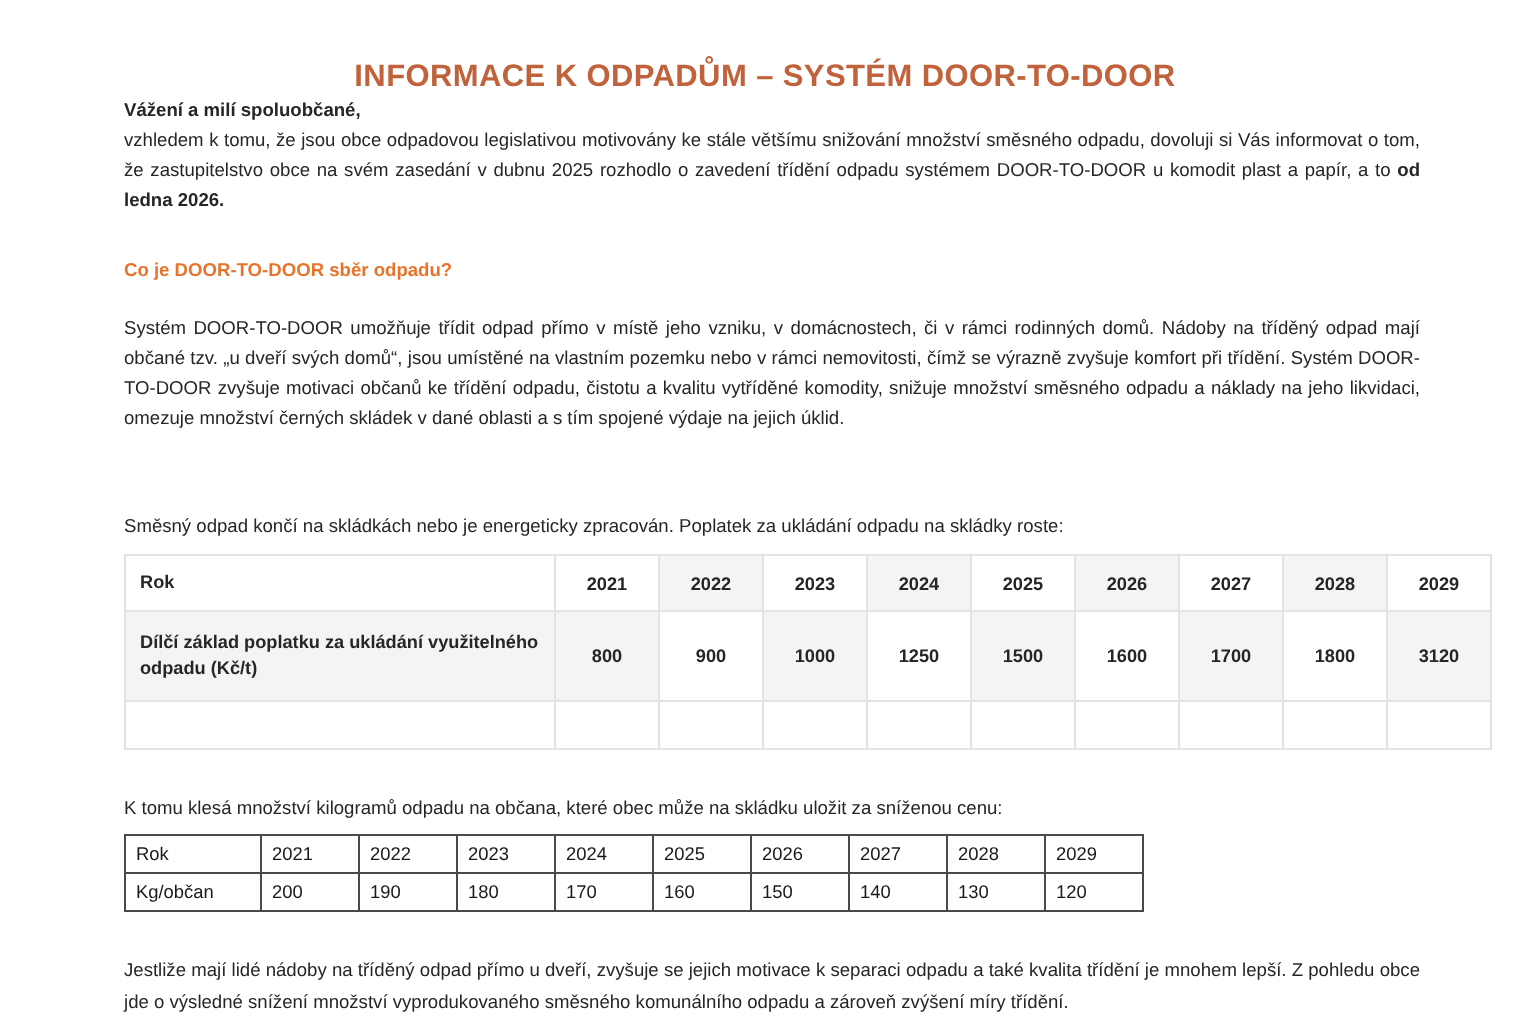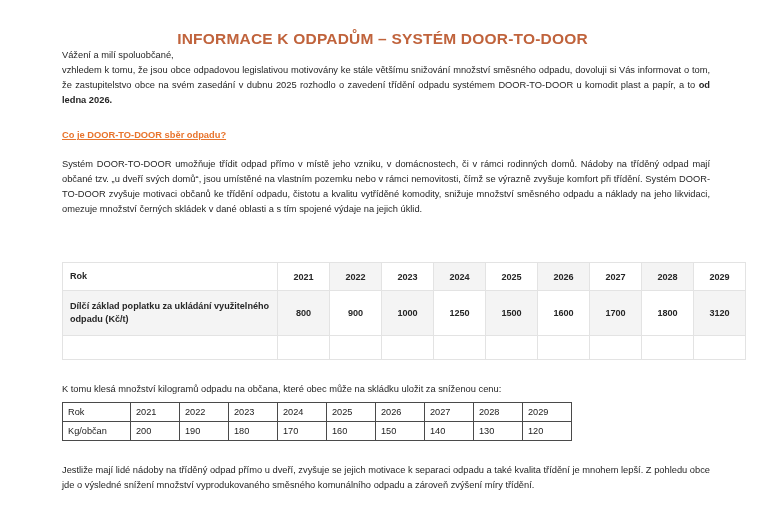--- a/index.html
+++ b/index.html
@@ -38,33 +38,32 @@
     font-size: 9.3px;
     line-height: 1.62;
     text-align: justify;
     margin: 0;
     color: #262626;
   }
   .intro {
     margin-top: 27px;
   }
   .intro .salutation {
-    font-weight: normal;
+    font-weight: bold;
     display: block;
   }
   .strong {
     font-weight: bold;
   }
   h2.section-heading {
     font-size: 9.3px;
     font-weight: bold;
     color: #E8742C;
     margin: 0;
     padding: 0;
-    text-decoration: underline;
   }
   .gap-md { height: 17px; }
   .gap-lg { height: 22px; }
 
   
   .table-fee {
     border-collapse: collapse;
     width: 498px;
     font-size: 9.1px;
     table-layout: fixed;
@@ -133,20 +132,21 @@
 
     <div class="gap-md"></div>
 
     <p class="body-text">Systém DOOR-TO-DOOR umožňuje třídit odpad přímo v místě jeho vzniku, v domácnostech, či v rámci rodinných domů. Nádoby na tříděný odpad mají občané tzv. „u dveří svých domů“, jsou umístěné na vlastním pozemku nebo v rámci nemovitosti, čímž se výrazně zvyšuje komfort při třídění. Systém DOOR-TO-DOOR zvyšuje motivaci občanů ke třídění odpadu, čistotu a kvalitu vytříděné komodity, snižuje množství směsného odpadu a náklady na jeho likvidaci, omezuje množství černých skládek v dané oblasti a s tím spojené výdaje na jejich úklid.</p>
 
     <div class="gap-lg"></div>
 
 
     <div class="gap-md"></div>
 
+    <p class="body-text">Směsný odpad končí na skládkách nebo je energeticky zpracován. Poplatek za ukládání odpadu na skládky roste:</p>
 
     <table class="table-fee">
       <tbody>
         <tr class="head">
           <td class="lbl">Rok</td>
           <td class="yr">2021</td>
           <td class="yr shade">2022</td>
           <td class="yr">2023</td>
           <td class="yr shade">2024</td>
           <td class="yr">2025</td>

